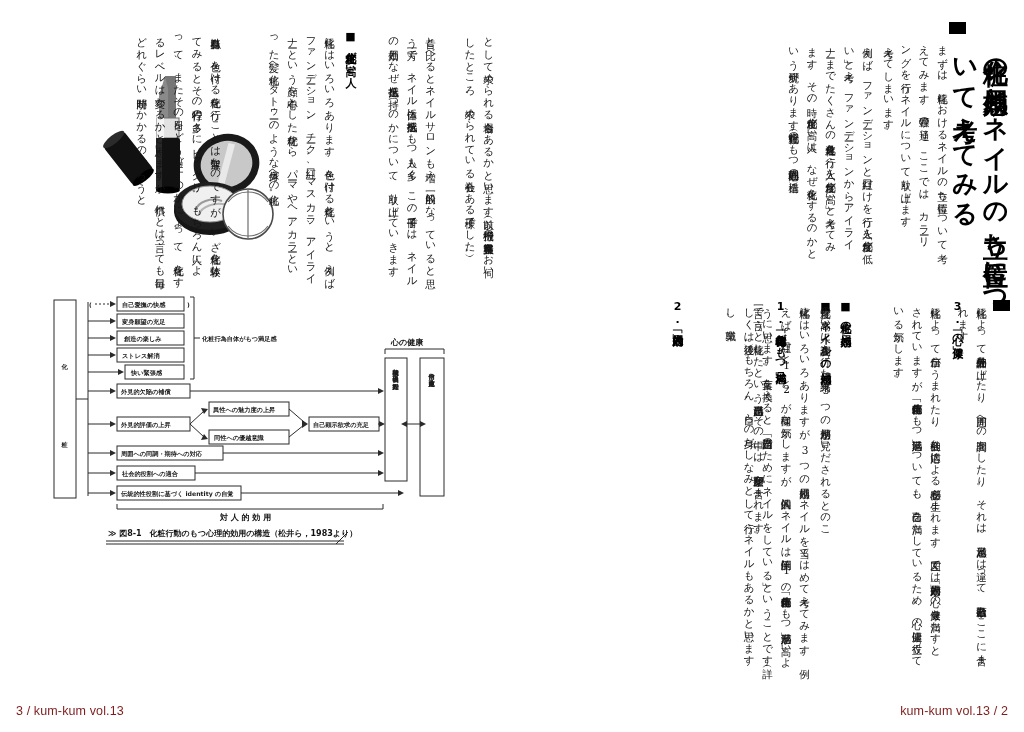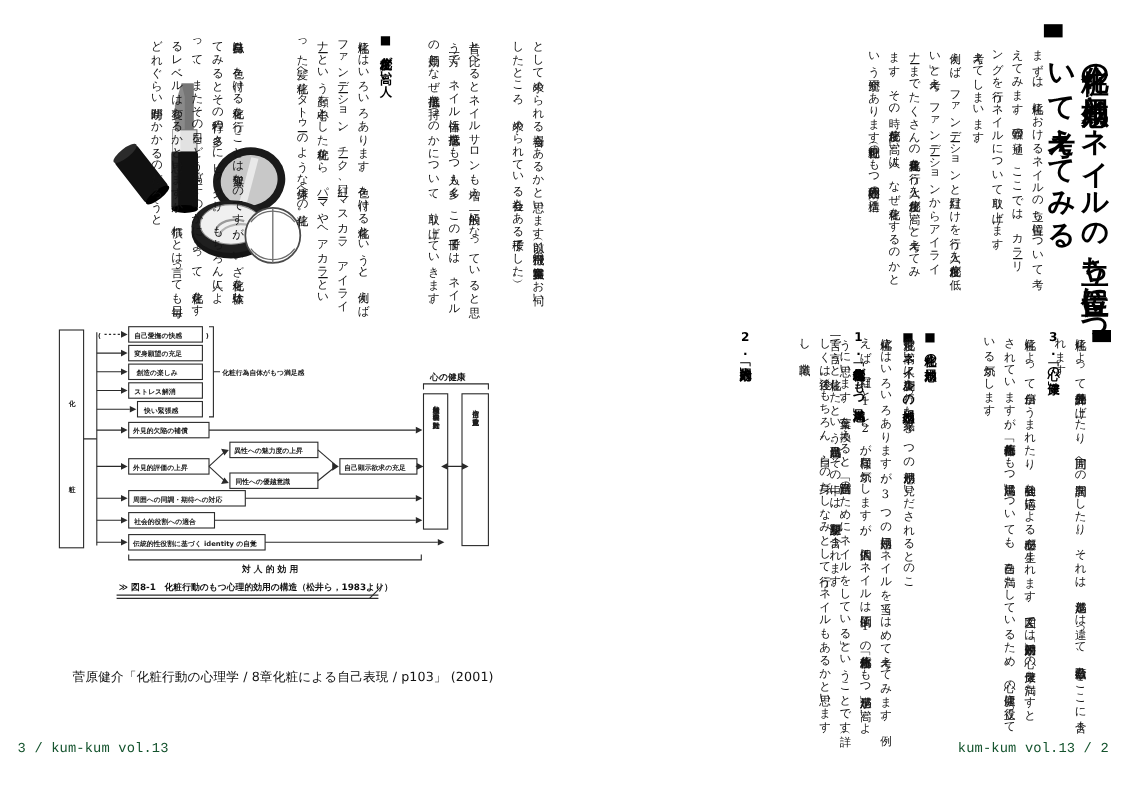--- a/index.html
+++ b/index.html
@@ -168,24 +168,24 @@
     top: 608px;
     font-family: "DejaVu Sans", "Liberation Sans", sans-serif;
     font-size: 11.5px;
     color: #111;
     letter-spacing: 0.01em;
   }
 
   
   .footer {
     position: absolute;
-    bottom: 44px;
-    font-family: Liberation Mono, monospace;
+    bottom: 14px;
+    font-family: Liberation Sans, sans-serif;
     font-size: 12.5px;
-    color: #14532d;
+    color: #7f1d1d;
     letter-spacing: 0.01em;
   }
   #footer-left  { left: 16px; }
   #footer-right { right: 16px; }
 
   
   .dg-box { fill: #fff; stroke: #2a2a2a; stroke-width: 1; }
   .dg-line { stroke: #2a2a2a; stroke-width: 1; fill: none; }
   .dg-t {
     font-family: "DejaVu Sans", "Liberation Sans", sans-serif;
@@ -438,18 +438,17 @@
         <path class="dg-line" d="M69 208 L69 213 L335 213 L335 208"></path>
         <text class="dg-cap" x="172" y="224">対 人 的 効 用</text>
 
         <text class="dg-cap" x="60" y="240" font-size="9">≫ 図8-1　化粧行動のもつ心理的効用の構造（松井ら，1983より）</text>
         <line class="dg-line" x1="58" y1="245" x2="296" y2="245" stroke-width="1.2"></line>
         <line class="dg-line" x1="58" y1="248" x2="296" y2="248" stroke-width="1.2"></line>
         <line class="dg-line" x1="288" y1="248" x2="300" y2="236" stroke-width="1.2"></line>
       </svg>
     </div>
 
-    <div id="figure-caption">菅原健介「化粧行動の心理学 / 8章化粧による自己表現 / p103」 (2001)</div>
 
     <div class="footer" id="footer-left">3 / kum-kum vol.13</div>
   </div>
 
 </div>
 
 </body></html>

